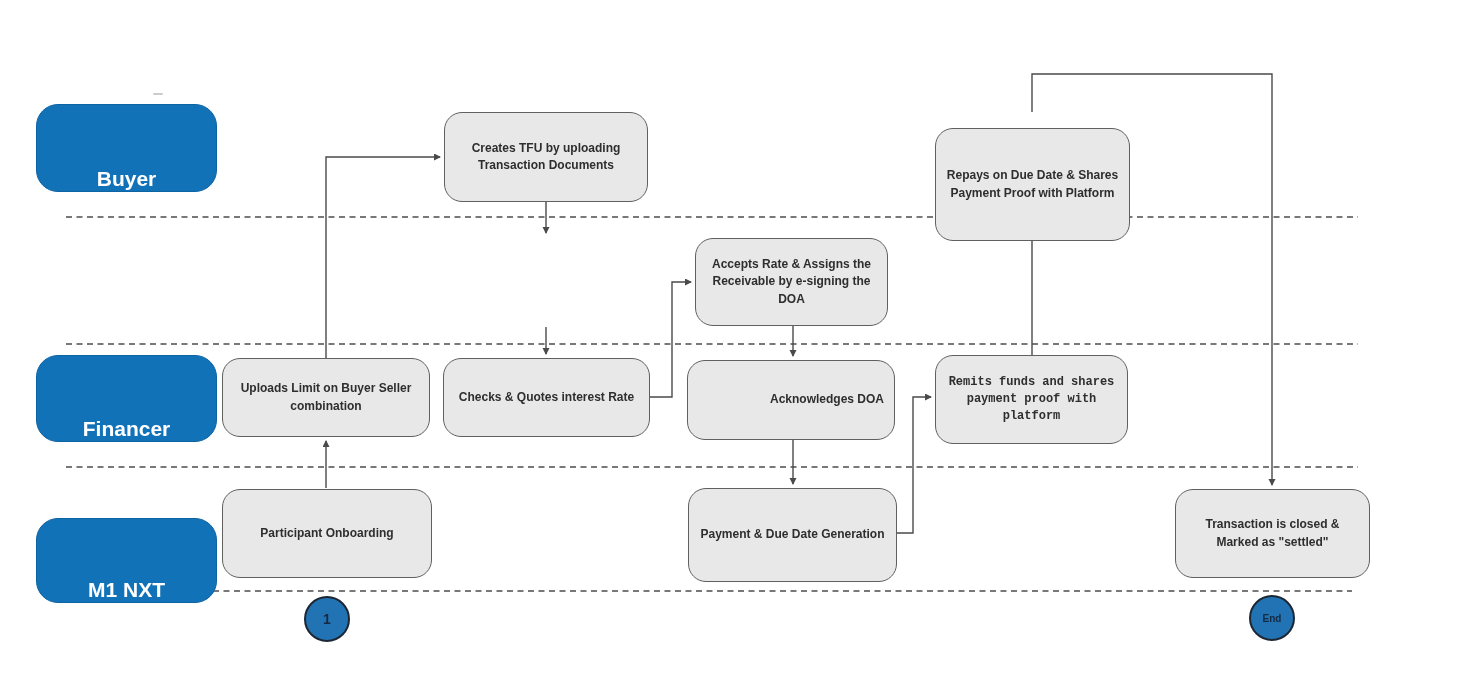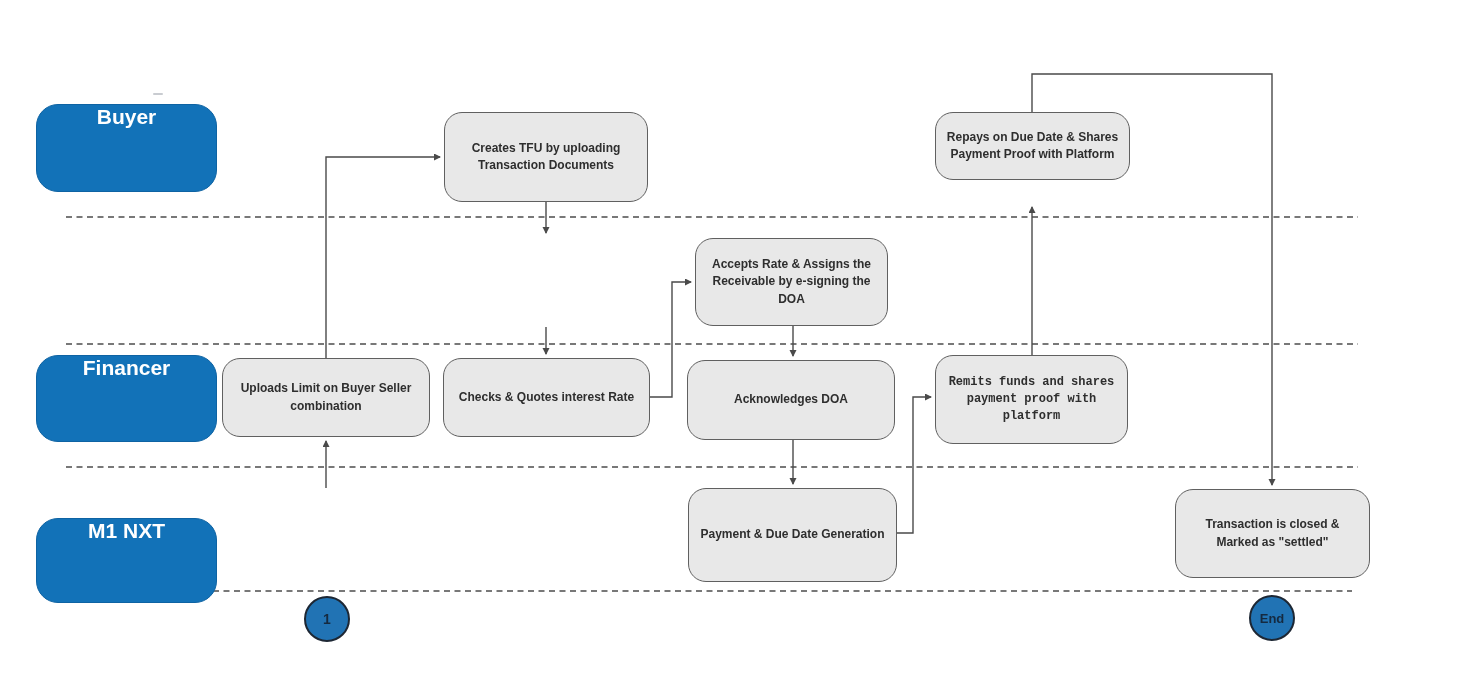--- a/index.html
+++ b/index.html
@@ -23,21 +23,21 @@
   }
   .lane-label {
     position: absolute;
     background: #1272b8;
     border: 1px solid #0e63a3;
     border-radius: 22px;
     color: #ffffff;
     font-weight: 700;
     font-size: 21px;
     display: flex;
-    align-items: flex-start;
+    align-items: flex-end;
     justify-content: center;
     text-align: center;
     box-sizing: border-box;
   }
   .node {
     position: absolute;
     background: #e8e8e8;
     border: 1px solid #606060;
     border-radius: 18px;
     color: #2e2e2e;
@@ -58,21 +58,21 @@
     border-radius: 50%;
     background: #2173b4;
     border: 2px solid #1d2734;
     color: #152a40;
     font-weight: 700;
     display: flex;
     align-items: center;
     justify-content: center;
     box-sizing: border-box;
   }
-  .marker-circle.small-text { font-size: 13px; }
+  .marker-circle.small-text { font-size: 10px; }
   .marker-circle.num-text { font-size: 14px; }
   .stray-mark {
     position: absolute;
     left: 153px;
     top: 93px;
     width: 10px;
     height: 2px;
     background: #c9ccd1;
     border-radius: 1px;
   }
@@ -116,37 +116,40 @@
   <div class="lane-label" style="left:36px; top:355px; width:181px; height:87px;">
     <span>Financer</span>
   </div>
   <div class="lane-label" style="left:36px; top:478px; width:181px; height:85px;margin-top:40px;">
     <span>M1 NXT</span>
   </div>
 
   <div class="node" style="left:444px; top:112px; width:204px; height:90px;">
     <span>Creates TFU by uploading Transaction Documents</span>
   </div>
-  <div class="node" style="left:935px; top:112px; width:195px; height:68px;">
+  <div class="node" style="left:935px; top:128px; width:195px; height:113px;">
     <span>Repays on Due Date &amp; Shares Payment Proof with Platform</span>
   </div>
   <div class="node" style="left:222px; top:358px; width:208px; height:79px;">
     <span>Uploads Limit on Buyer Seller combination</span>
   </div>
   <div class="node" style="left:695px; top:238px; width:193px; height:88px;">
     <span>Accepts Rate &amp; Assigns the Receivable by e-signing the DOA</span>
   </div>
   <div class="node" style="left:443px; top:358px; width:207px; height:79px;">
     <span>Checks &amp; Quotes interest Rate</span>
   </div>
-  <div class="node" style="left:687px; top:360px; width:208px; height:80px;">
+  <div class="node" style="left:687px; top:360px; width:208px; height:80px;justify-content:flex-end;">
     <span>Acknowledges DOA</span>
   </div>
   <div class="node" style="left:935px; top:355px; width:193px; height:89px;font-family:Liberation Mono, monospace;">
     <span>Remits funds and shares payment proof with platform</span>
+  </div>
+  <div class="node" style="left:222px; top:489px; width:210px; height:89px;">
+    <span>Participant Onboarding</span>
   </div>
   <div class="node" style="left:688px; top:488px; width:209px; height:94px;">
     <span>Payment &amp; Due Date Generation</span>
   </div>
   <div class="node" style="left:1175px; top:489px; width:195px; height:89px;">
     <span>Transaction is closed &amp; Marked as "settled"</span>
   </div>
 
   <div class="marker-circle num-text" style="left:304px; top:596px;">
     <span>1</span>

